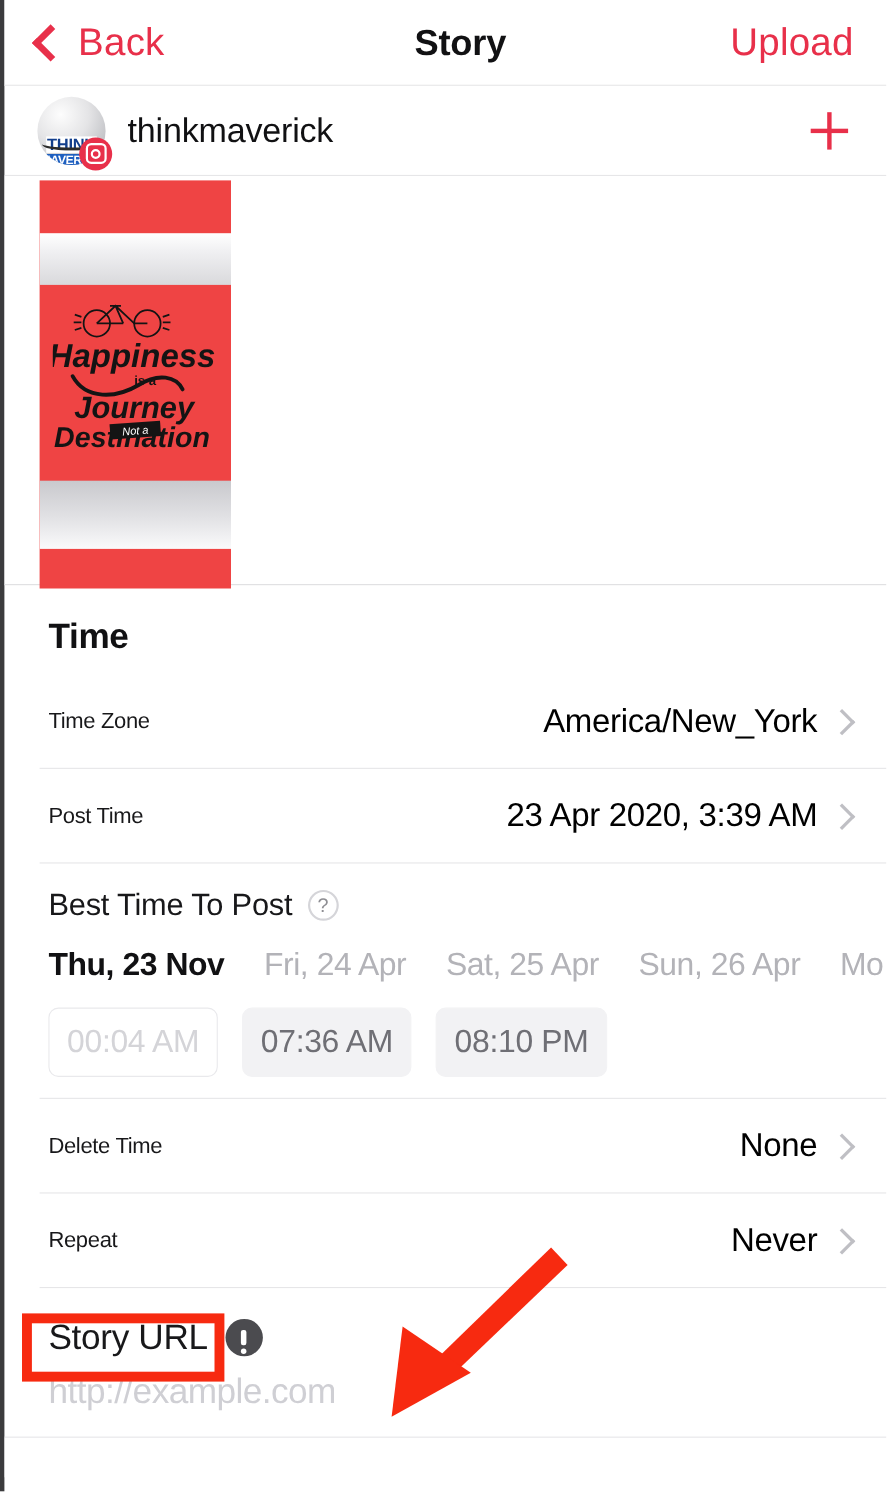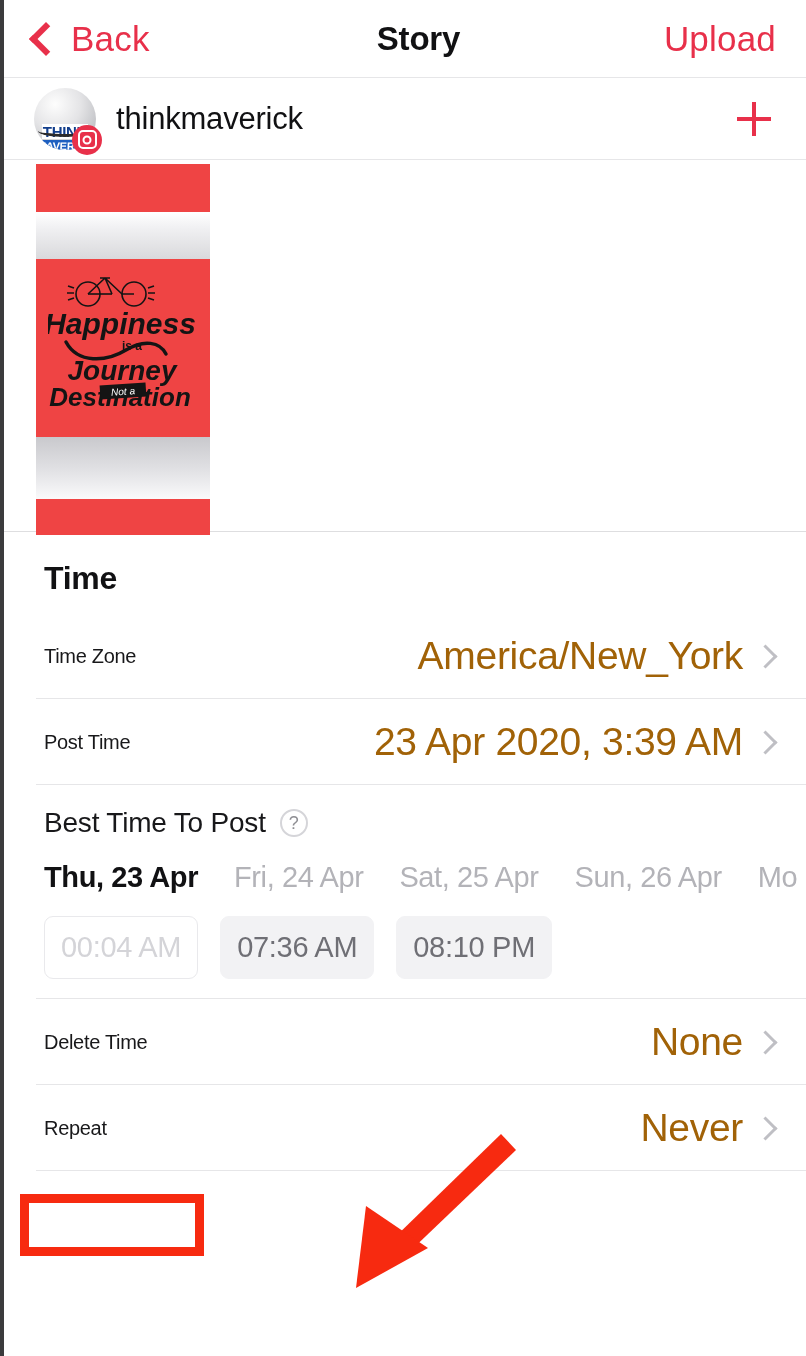--- a/index.html
+++ b/index.html
@@ -255,22 +255,22 @@
     font-size: 20px;
     color: #18181a;
     letter-spacing: -0.3px;
   }
   .row-right {
     display: flex;
     align-items: center;
     gap: 14px;
   }
   .row-value {
-    font-size: 39px;
-    color: #a16207;
+    font-size: 30px;
+    color: #000000;
     letter-spacing: -0.3px;
   }
   .chevron-right {
     display: inline-block;
     width: 14px;
     height: 14px;
     border-right: 3px solid #bfbfc4;
     border-top: 3px solid #bfbfc4;
     transform: rotate(45deg);
     margin-right: 8px;
@@ -508,21 +508,21 @@
       <span class="chevron-right"></span>
     </div>
   </div>
 
   <div class="btp">
     <div class="btp-head">
       <div class="btp-title">Best Time To Post</div>
       <div class="help-icon">?</div>
     </div>
     <div class="days">
-      <div class="day active">Thu, 23 Apr</div>
+      <div class="day active">Thu, 23 Nov</div>
       <div class="day">Fri, 24 Apr</div>
       <div class="day">Sat, 25 Apr</div>
       <div class="day">Sun, 26 Apr</div>
       <div class="day">Mo</div>
     </div>
     <div class="chips">
       <div class="chip disabled">00:04 AM</div>
       <div class="chip normal">07:36 AM</div>
       <div class="chip normal">08:10 PM</div>
     </div>
@@ -537,20 +537,29 @@
   </div>
 
   <div class="row">
     <div class="row-label">Repeat</div>
     <div class="row-right">
       <div class="row-value">Never</div>
       <span class="chevron-right"></span>
     </div>
   </div>
 
+  <div class="url-block">
+    <div class="url-head">
+      <div class="url-label">Story URL</div>
+      <div class="alert-icon">
+        <div class="bang"></div>
+      </div>
+    </div>
+    <div class="url-input">http://example.com</div>
+  </div>
 
   <div class="bottom-pad"></div>
 
   <div class="hl-box"></div>
   <svg class="annot-arrow">
     <g fill="#f72a10">
       <path d="M497 1134 L512 1150 L400 1257 L386 1242 Z"></path>
       <path d="M352 1288 L362 1206 L424 1248 Z"></path>
     </g>
   </svg>

